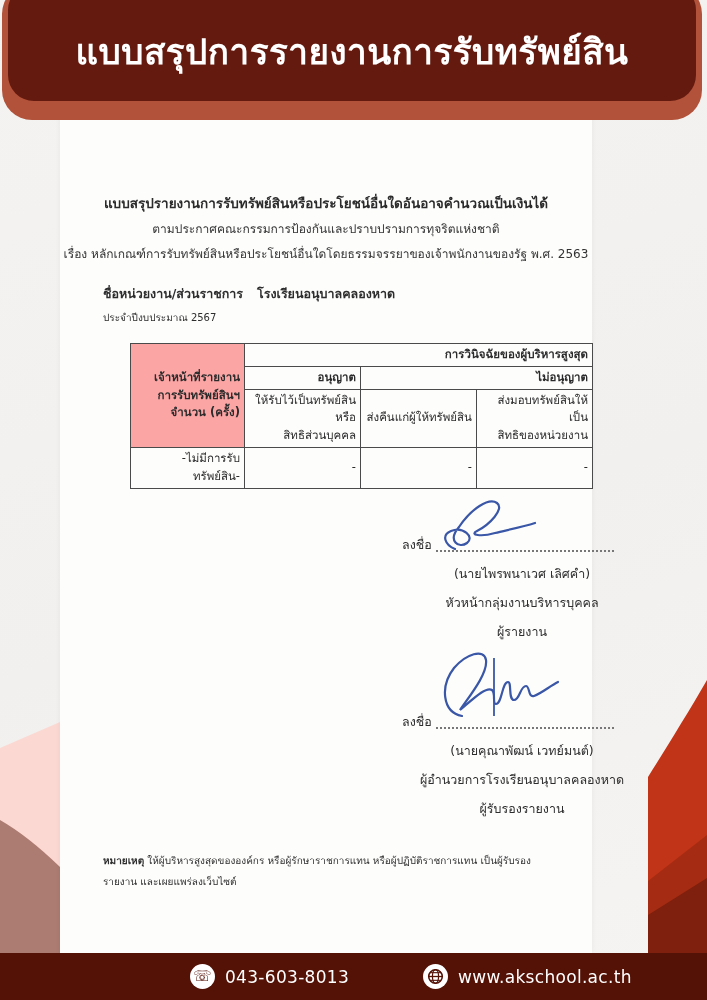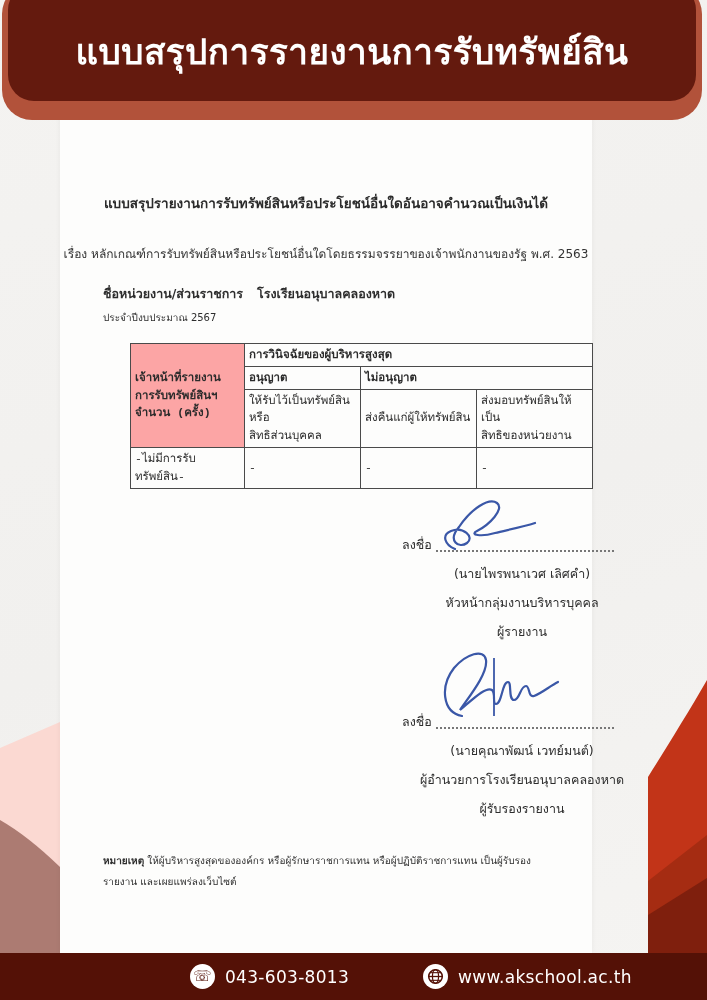--- a/index.html
+++ b/index.html
@@ -75,27 +75,26 @@
   table.report {
     position: absolute; left: 70px; top: 243px;
     width: 463px;
     border-collapse: collapse;
     table-layout: fixed;
     font-size: 11.5px;
     color: #2b2b2b;
   }
   table.report th, table.report td {
     border: 1px solid #4a4a4a;
-    text-align: left;
+    text-align: right;
     vertical-align: middle;
     font-weight: normal;
     padding: 2px 4px;
     white-space: pre-line;
     line-height: 1.55;
-    font-family: Liberation Mono, monospace;
   }
   table.report th.c1 { width: 114px; background: #fca5a5; font-weight: bold; }
   table.report .decision { font-weight: bold; height: 22px; }
   table.report .opt { font-weight: bold; height: 20px; }
   table.report .sub { height: 44px; }
   table.report td.datarow { height: 22px; }
 
   
   .sign-block { position: absolute; font-size: 12.5px; color: #2d2d2d; }
   .sign-line-row { position: relative; white-space: nowrap; }
@@ -149,20 +148,21 @@
   </svg>
 
   <svg class="shape-left" viewBox="0 0 60 235" preserveAspectRatio="none">
     <path d="M0,30 L60,4 L60,235 L0,235 Z" fill="#fbd9d2"></path>
     <path d="M0,102 Q28,118 60,149 L60,235 L0,235 Z" fill="#ac7b72"></path>
   </svg>
 
   <div class="doc-card">
 
     <div class="doc-title">แบบสรุปรายงานการรับทรัพย์สินหรือประโยชน์อื่นใดอันอาจคำนวณเป็นเงินได้</div>
+    <div class="doc-sub1">ตามประกาศคณะกรรมการป้องกันและปราบปรามการทุจริตแห่งชาติ</div>
     <div class="doc-sub2">เรื่อง หลักเกณฑ์การรับทรัพย์สินหรือประโยชน์อื่นใดโดยธรรมจรรยาของเจ้าพนักงานของรัฐ พ.ศ. 2563</div>
 
     <div class="agency-line">
       <span>ชื่อหน่วยงาน/ส่วนราชการ</span><span class="val">โรงเรียนอนุบาลคลองหาด</span>
     </div>
     <div class="fiscal-line">ประจำปีงบประมาณ 2567</div>
 
     <table class="report">
       <tbody>
           <tr>

